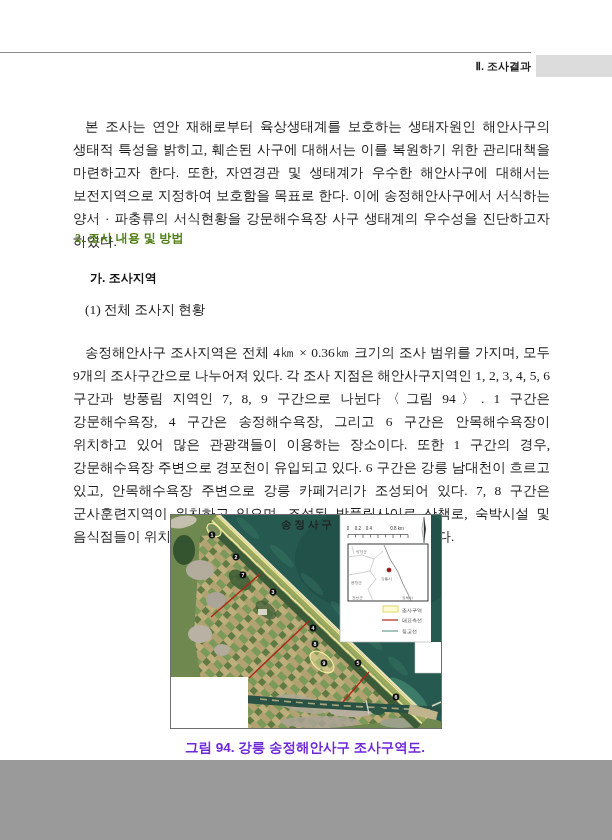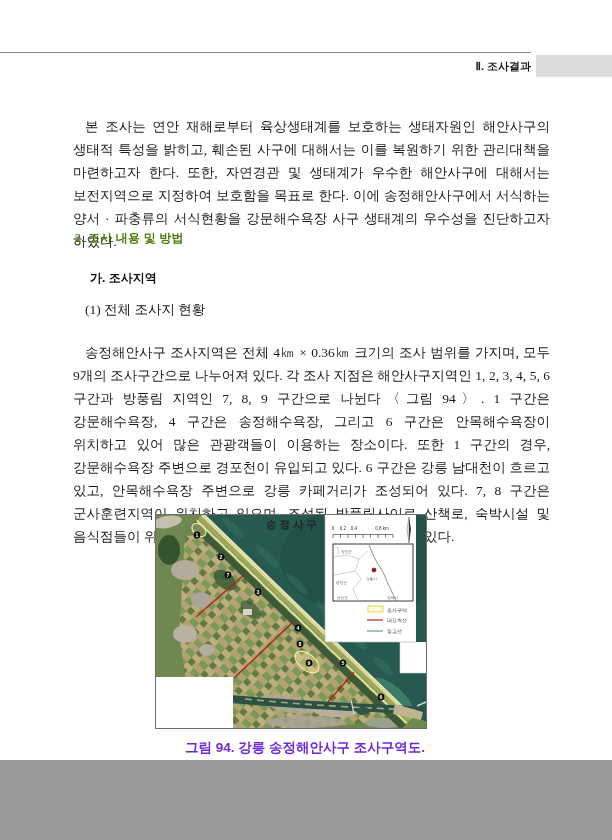--- a/index.html
+++ b/index.html
@@ -23,21 +23,21 @@
   .p2 { top:327px; }
   .h-method {
     position:absolute; top:230px; left:75px;
     font-family:Liberation Serif, serif; font-size:12px; font-weight:700; color:#4d7c0f; letter-spacing:0.3px;
   }
   .h-area {
     position:absolute; top:270px; left:90px;
     font-family:"Liberation Sans", sans-serif; font-size:12px; font-weight:700; color:#101010;
   }
   .h-sub { position:absolute; top:301px; left:85px; font-size:13.5px; }
-  .figure-wrap { position:absolute; top:514px; left:155px; width:272px; height:215px; }
+  .figure-wrap { position:absolute; top:514px; left:170px; width:272px; height:215px; }
   .figure-caption {
     position:absolute; top:739px; left:0; width:610px; text-align:center;
     font-family:"Liberation Sans", sans-serif; font-size:13.5px; font-weight:700; color:#6d28d9;
   }
   .footer { position:absolute; top:782px; left:0; width:531px; text-align:right; }
   .footer .site { font-family:Liberation Mono, monospace; font-size:8px; color:#3c3c3c;margin-top:40px; }
   .footer .sep { font-family:"Liberation Sans", sans-serif; font-size:8px; color:#9a9a9a; padding:0 4px; }
   .footer .pnum { font-family:"Liberation Sans", sans-serif; font-size:15px; color:#1a1a1a;margin-top:44px; }
   svg { display:block; }
 </style>

